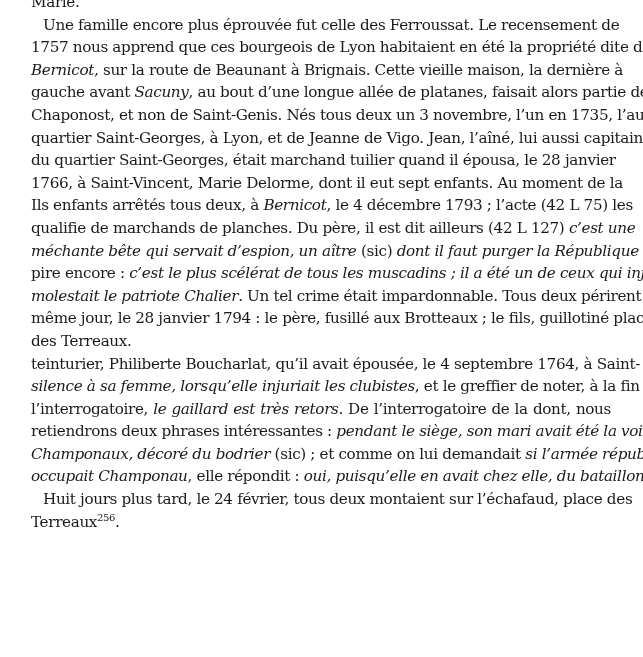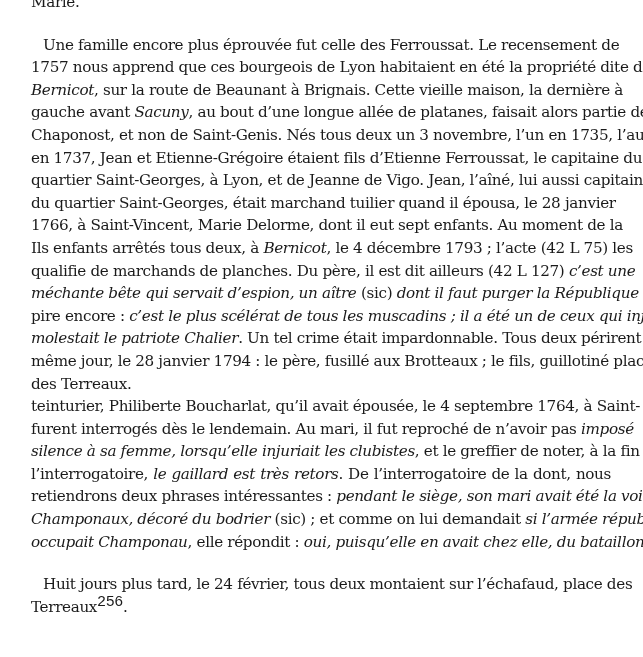--- a/index.html
+++ b/index.html
@@ -9,48 +9,46 @@
     font-family: "DejaVu Serif", "Liberation Serif", serif;
     font-size: 15.2px; color: #1a1a1a;
     letter-spacing: -0.35px;
   }
   .line {
     height: 22.6px; line-height: 22.6px; white-space: nowrap;
     text-align: justify; text-align-last: justify;
     overflow: visible;
   }
   .line.last { text-align-last: left; }
-  .line.indent { padding-left: 12px; margin-top: 20px; }
+  .line.indent { padding-left: 12px; }
   .seg { }
   .i { font-style: italic; }
-  sup { font-size: 15px; line-height: 0; vertical-align: super; font-family: Liberation Mono, monospace; }
+  sup { font-size: 10px; line-height: 0; vertical-align: super; }
 </style>
 </head>
 <body>
 
 <div class="page" id="page">
     <div class="line last"><span class="seg">Marie.</span></div>
     <div class="line  indent"><span class="seg">Une famille encore plus éprouvée fut celle des Ferroussat. Le recensement de</span></div>
     <div class="line "><span class="seg">1757 nous apprend que ces bourgeois de Lyon habitaient en été la propriété dite de</span></div>
     <div class="line "><span class="seg i">Bernicot</span><span class="seg">, sur la route de Beaunant à Brignais. Cette vieille maison, la dernière à</span></div>
     <div class="line "><span class="seg">gauche avant </span><span class="seg i">Sacuny</span><span class="seg">, au bout d’une longue allée de platanes, faisait alors partie de</span></div>
     <div class="line "><span class="seg">Chaponost, et non de Saint-Genis. Nés tous deux un 3 novembre, l’un en 1735, l’autre</span></div>
-    <div class="line "><span class="seg">en 1737, Jean et Etienne-Grégoire étaient fils d’Etienne Ferroussat, le capitaine du</span></div>
     <div class="line "><span class="seg">quartier Saint-Georges, à Lyon, et de Jeanne de Vigo. Jean, l’aîné, lui aussi capitaine</span></div>
     <div class="line "><span class="seg">du quartier Saint-Georges, était marchand tuilier quand il épousa, le 28 janvier</span></div>
     <div class="line "><span class="seg">1766, à Saint-Vincent, Marie Delorme, dont il eut sept enfants. Au moment de la</span></div>
     <div class="line "><span class="seg">Ils enfants arrêtés tous deux, à </span><span class="seg i">Bernicot</span><span class="seg">, le 4 décembre 1793 ; l’acte (42 L 75) les</span></div>
     <div class="line "><span class="seg">qualifie de marchands de planches. Du père, il est dit ailleurs (42 L 127) </span><span class="seg i">c’est une</span></div>
     <div class="line "><span class="seg i">méchante bête qui servait d’espion, un aître</span><span class="seg"> (sic) </span><span class="seg i">dont il faut purger la République</span><span class="seg"> ; le fils est</span></div>
     <div class="line "><span class="seg">pire encore : </span><span class="seg i">c’est le plus scélérat de tous les muscadins ; il a été un de ceux qui injuriait,</span></div>
     <div class="line "><span class="seg i">molestait le patriote Chalier</span><span class="seg">. Un tel crime était impardonnable. Tous deux périrent le</span></div>
     <div class="line "><span class="seg">même jour, le 28 janvier 1794 : le père, fusillé aux Brotteaux ; le fils, guillotiné place</span></div>
     <div class="line  last"><span class="seg">des Terreaux.</span></div>
     <div class="line "><span class="seg">teinturier, Philiberte Boucharlat, qu’il avait épousée, le 4 septembre 1764, à Saint-</span></div>
-    <div class="line "><span class="seg">furent interrogés dès le lendemain. Au mari, il fut reproché de n’avoir pas </span><span class="seg i">imposé</span></div>
     <div class="line "><span class="seg i">silence à sa femme, lorsqu’elle injuriait les clubistes</span><span class="seg">, et le greffier de noter, à la fin de</span></div>
     <div class="line "><span class="seg">l’interrogatoire, </span><span class="seg i">le gaillard est très retors</span><span class="seg">. De l’interrogatoire de la dont, nous</span></div>
     <div class="line "><span class="seg">retiendrons deux phrases intéressantes : </span><span class="seg i">pendant le siège, son mari avait été la voir à</span></div>
     <div class="line "><span class="seg i">Champonaux, décoré du bodrier</span><span class="seg"> (sic) ; et comme on lui demandait </span><span class="seg i">si l’armée républicaine</span></div>
     <div class="line  last"><span class="seg i">occupait Champonau</span><span class="seg">, elle répondit : </span><span class="seg i">oui, puisqu’elle en avait chez elle, du bataillon de l’ardèche.</span></div>
     <div class="line  indent"><span class="seg">Huit jours plus tard, le 24 février, tous deux montaient sur l’échafaud, place des</span></div>
     <div class="line  last"><span class="seg">Terreaux</span><sup class="seg">256</sup><span class="seg">.</span></div>
   </div>
 
 </body></html>

